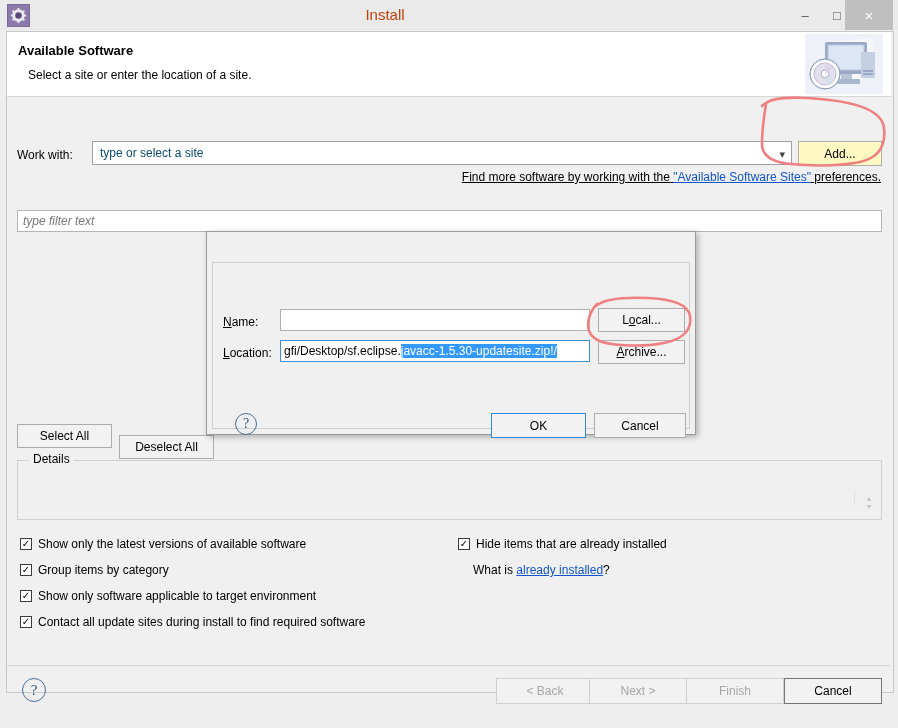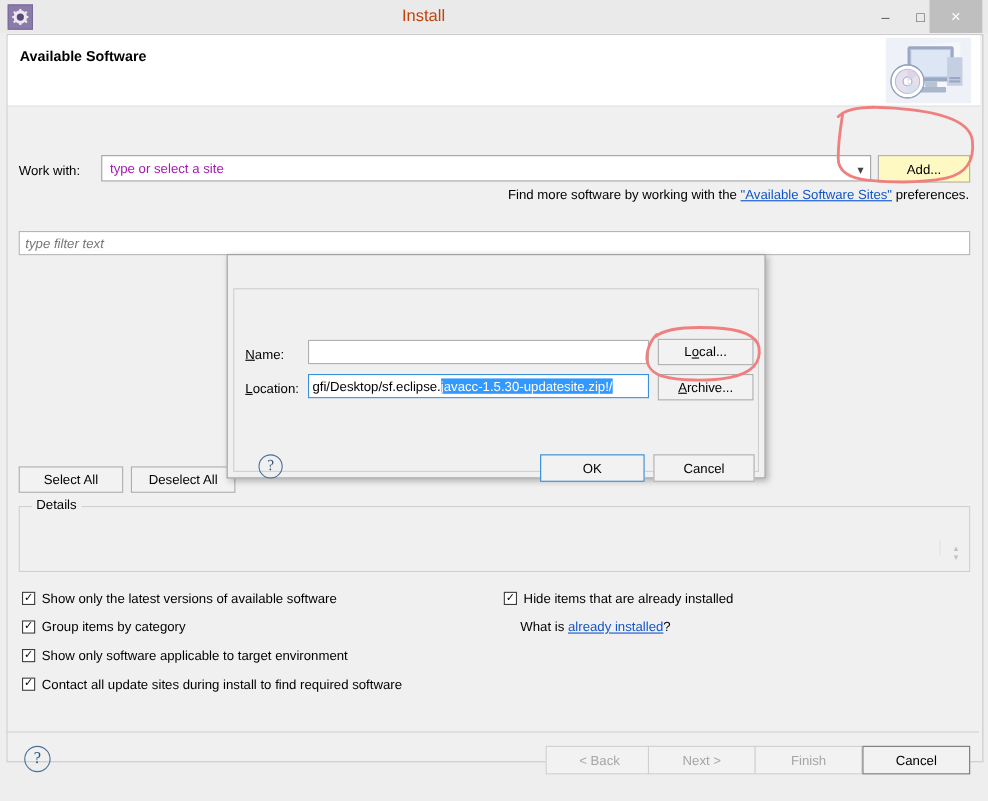--- a/index.html
+++ b/index.html
@@ -65,34 +65,35 @@
     background:#f0f0f0;
   }
 
   
   #workwith-label{position:absolute;left:10px;top:51px;font-size:12px;}
   #workwith-combo{
     position:absolute;left:85px;top:44px;width:700px;height:24px;
     background:#fff;border:1px solid #a0a0a0;box-sizing:border-box;
   }
   #workwith-value{
-    position:absolute;left:7px;top:4px;font-size:12px;color:#a21caf;
+    position:absolute;left:7px;top:4px;font-size:12px;color:#0c4a6e;
   }
   #workwith-arrow{
     position:absolute;right:6px;top:6px;font-size:11px;color:#444;
   }
   #add-button{
     position:absolute;left:791px;top:44px;width:84px;height:25px;
     background:#fef9c3;border:1px solid #adadad;box-sizing:border-box;
     display:flex;align-items:center;justify-content:center;
     font-size:12px;
   }
   #find-more{
     position:absolute;left:0;top:73px;width:874px;text-align:right;
     font-size:12px;
+    text-decoration:underline;
   }
   #find-more a{color:#1155cc;text-decoration:underline;}
 
   #filter-input{
     position:absolute;left:10px;top:113px;width:865px;height:22px;
     background:#fff;border:1px solid #b5b5b5;box-sizing:border-box;
     font-size:12px;color:#777;padding:3px 0 0 5px;font-style:italic;
   }
   #table-box{
     position:absolute;left:10px;top:141px;width:865px;height:176px;
@@ -114,21 +115,21 @@
     width:12px;height:12px;border:1px solid #767676;background:#fff;
     display:inline-block;box-sizing:border-box;
   }
   #row1-info{
     width:13px;height:13px;border:1px solid #1f6fc4;border-radius:50%;
     color:#1f6fc4;font-size:9px;line-height:11px;text-align:center;
     display:inline-block;box-sizing:border-box;font-family:"Liberation Serif",serif;
   }
 
   #select-all{position:absolute;left:10px;top:327px;width:95px;height:24px;}
-  #deselect-all{position:absolute;left:112px;top:327px;width:95px;height:24px;}
+  #deselect-all{position:absolute;left:112px;top:338px;width:95px;height:24px;}
   .sbtn{
     background:#f2f2f2;border:1px solid #adadad;box-sizing:border-box;
     display:flex;align-items:center;justify-content:center;font-size:12px;
   }
 
   
   #details-group{
     position:absolute;left:10px;top:363px;width:865px;height:60px;
     border:1px solid #d0d0d0;box-sizing:border-box;
   }
@@ -279,20 +280,21 @@
     <div id="title-text">Install</div>
     <div class="win-btn" id="btn-min">–</div>
     <div class="win-btn" id="btn-max">□</div>
     <div class="win-btn" id="btn-close">×</div>
   </div>
 
   <div id="page">
 
     <div id="banner">
       <div id="banner-title">Available Software</div>
+      <div id="banner-sub">Select a site or enter the location of a site.</div>
       <div id="banner-img">
         <svg width="78" height="60" viewBox="0 0 78 60">
           <rect x="0" y="0" width="78" height="60" fill="#eef1f7"></rect>
           <polygon points="20,8 68,4 68,44 20,48" fill="#f6f7fb"></polygon>
           <rect x="20" y="8" width="42" height="32" rx="2" fill="#9aa8c4"></rect>
           <rect x="23" y="11" width="36" height="25" fill="#dde6f4"></rect>
           <rect x="23" y="11" width="36" height="25" fill="none" stroke="#b8c6de"></rect>
           <rect x="36" y="40" width="11" height="6" fill="#b9c3d6"></rect>
           <rect x="28" y="45" width="27" height="5" rx="1" fill="#aab6cd"></rect>
           <rect x="56" y="18" width="14" height="26" fill="#c5cfe2"></rect>

